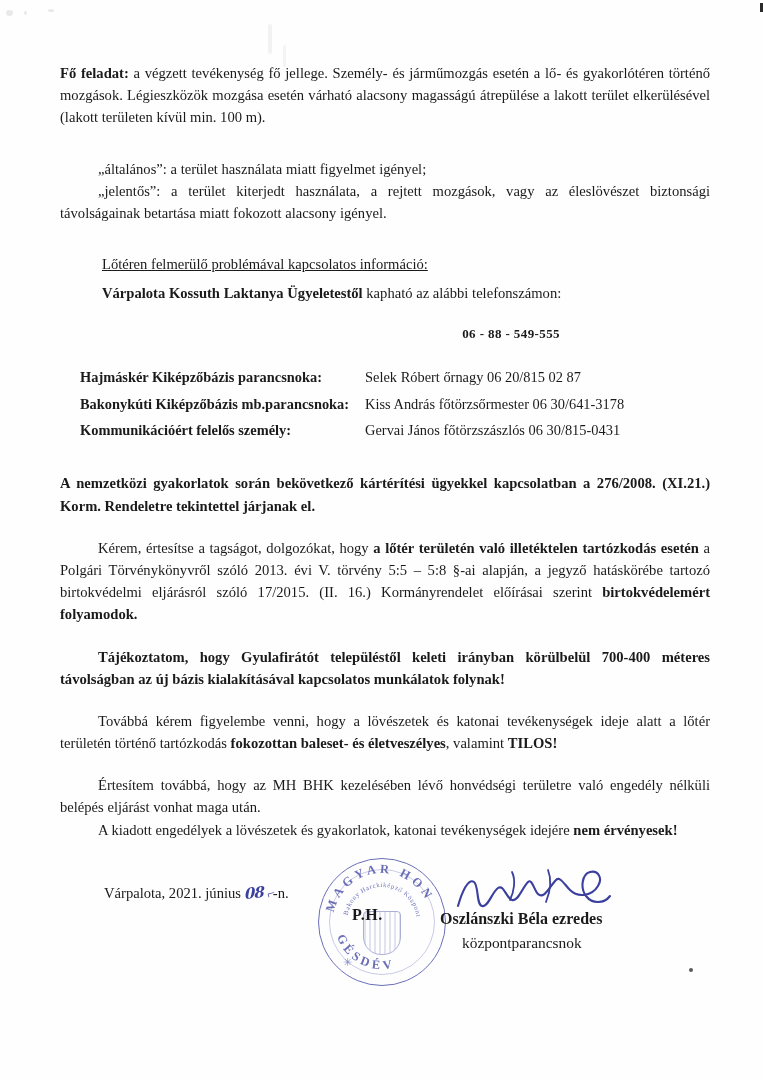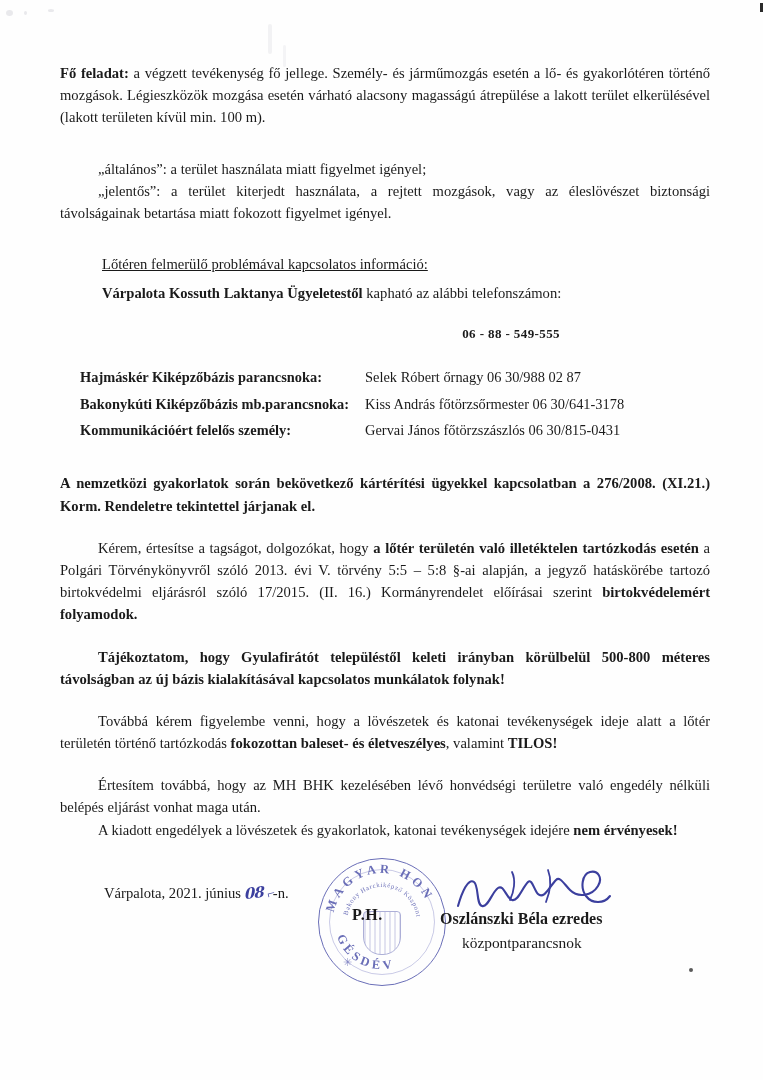--- a/index.html
+++ b/index.html
@@ -234,39 +234,39 @@
   <div class="edge-mark"></div>
   <div class="bottom-dot"></div>
 
   <div class="content">
 
     <p><b>Fő feladat:</b><span> a végzett tevékenység fő jellege. Személy- és járműmozgás esetén a lő- és gyakorlótéren történő mozgások. Légieszközök mozgása esetén várható alacsony magasságú átrepülése a lakott terület elkerülésével (lakott területen kívül min. 100 m).</span></p>
 
     <div class="gap-lg"></div>
 
     <p class="indent">„általános”: a terület használata miatt figyelmet igényel;</p>
-    <p class="indent">„jelentős”: a terület kiterjedt használata, a rejtett mozgások, vagy az éleslövészet biztonsági távolságainak betartása miatt fokozott figyelmet igényel.</p>
+    <p class="indent">„jelentős”: a terület kiterjedt használata, a rejtett mozgások, vagy az éleslövészet biztonsági távolságainak betartása miatt fokozott alacsony igényel.</p>
 
     <div class="gap-lg"></div>
 
     <div class="info-block">
       <p class="info-underline">Lőtéren felmerülő problémával kapcsolatos információ:</p>
       <div class="gap-xs"></div>
       <p><b>Várpalota Kossuth Laktanya Ügyeletestől</b><span> kapható az alábbi telefonszámon:</span></p>
       <div class="gap-md"></div>
       <p class="phone-center">06 - 88 - 549-555</p>
     </div>
 
     <div class="gap-md"></div>
 
     <table class="contact-table">
       <tbody>
         <tr>
           <td class="contact-label">Hajmáskér Kiképzőbázis parancsnoka:</td>
-          <td class="contact-value">Selek Róbert őrnagy 06 30/988 02 87</td>
+          <td class="contact-value">Selek Róbert őrnagy 06 20/815 02 87</td>
         </tr>
         <tr>
           <td class="contact-label">Bakonykúti Kiképzőbázis mb.parancsnoka:</td>
           <td class="contact-value">Kiss András főtörzsőrmester 06 30/641-3178</td>
         </tr>
         <tr>
           <td class="contact-label">Kommunikációért felelős személy:</td>
           <td class="contact-value">Gervai János főtörzszászlós 06 30/815-0431</td>
         </tr>
       </tbody>
@@ -275,21 +275,21 @@
     <div class="gap-lg"></div>
 
     <p class="b">A nemzetközi gyakorlatok során bekövetkező kártérítési ügyekkel kapcsolatban a 276/2008. (XI.21.) Korm. Rendeletre tekintettel járjanak el.</p>
 
     <div class="gap-md"></div>
 
     <p class="indent"><span>Kérem, értesítse a tagságot, dolgozókat, hogy </span><b>a lőtér területén való illetéktelen tartózkodás esetén</b><span> a Polgári Törvénykönyvről szóló 2013. évi V. törvény 5:5 – 5:8 §-ai alapján, a jegyző hatáskörébe tartozó birtokvédelmi eljárásról szóló 17/2015. (II. 16.) Kormányrendelet előírásai szerint </span><b>birtokvédelemért folyamodok.</b></p>
 
     <div class="gap-md"></div>
 
-    <p class="indent b">Tájékoztatom, hogy Gyulafirátót településtől keleti irányban körülbelül 500-800 méteres távolságban az új bázis kialakításával kapcsolatos munkálatok folynak!</p>
+    <p class="indent b">Tájékoztatom, hogy Gyulafirátót településtől keleti irányban körülbelül 700-400 méteres távolságban az új bázis kialakításával kapcsolatos munkálatok folynak!</p>
 
     <div class="gap-md"></div>
 
     <p class="indent"><span>Továbbá kérem figyelembe venni, hogy a lövészetek és katonai tevékenységek ideje alatt a lőtér területén történő tartózkodás </span><b>fokozottan baleset- és életveszélyes</b><span>, valamint </span><b>TILOS!</b></p>
 
     <div class="gap-md"></div>
 
     <p class="indent">Értesítem továbbá, hogy az MH BHK kezelésében lévő honvédségi területre való engedély nélküli belépés eljárást vonhat maga után.</p>
     <p class="indent"><span>A kiadott engedélyek a lövészetek és gyakorlatok, katonai tevékenységek idejére </span><b>nem érvényesek!</b></p>
 

